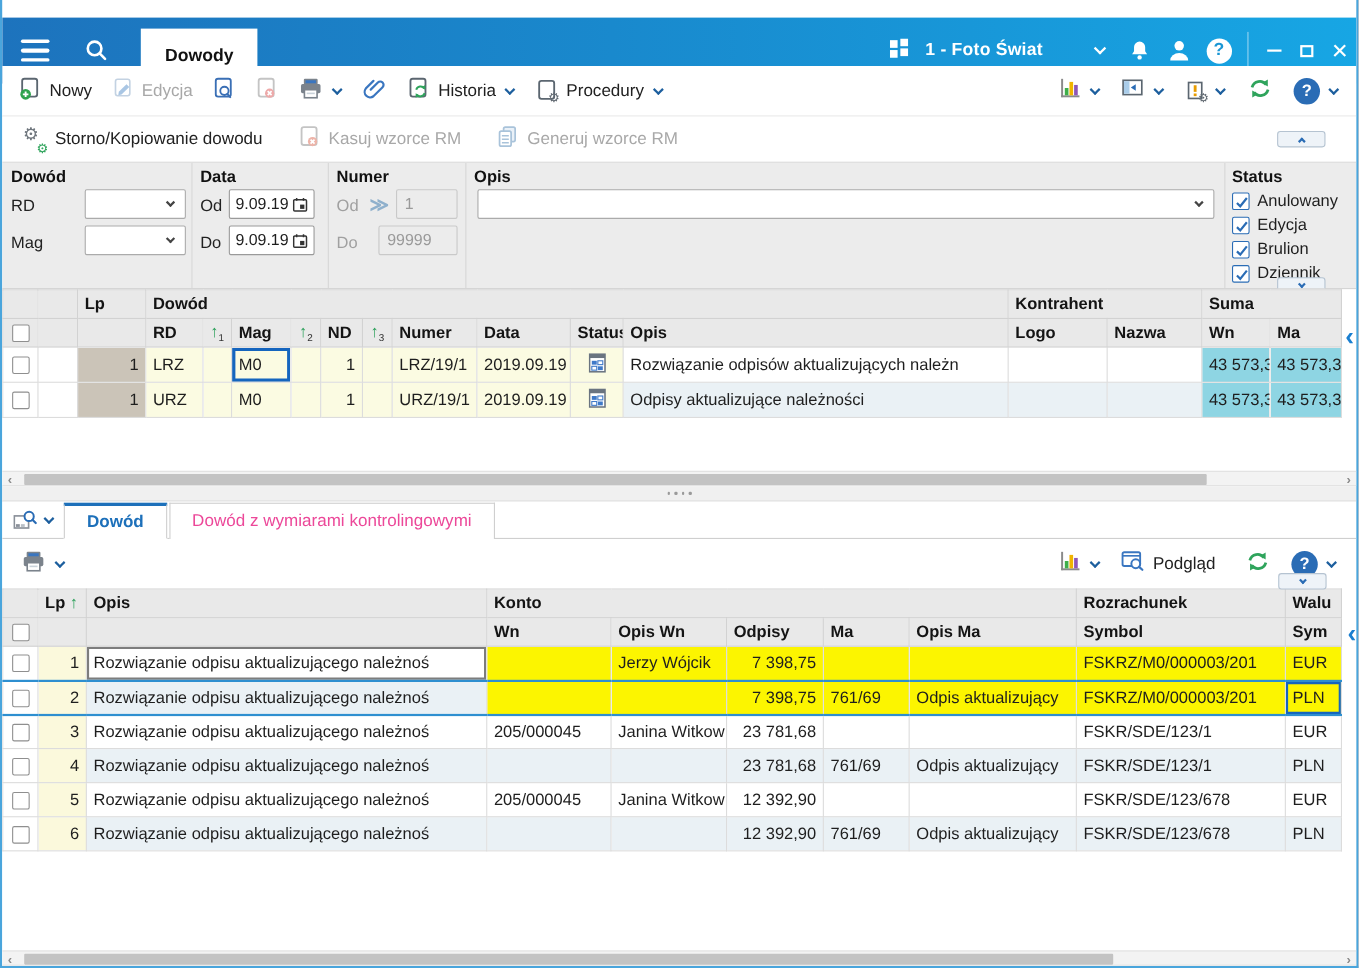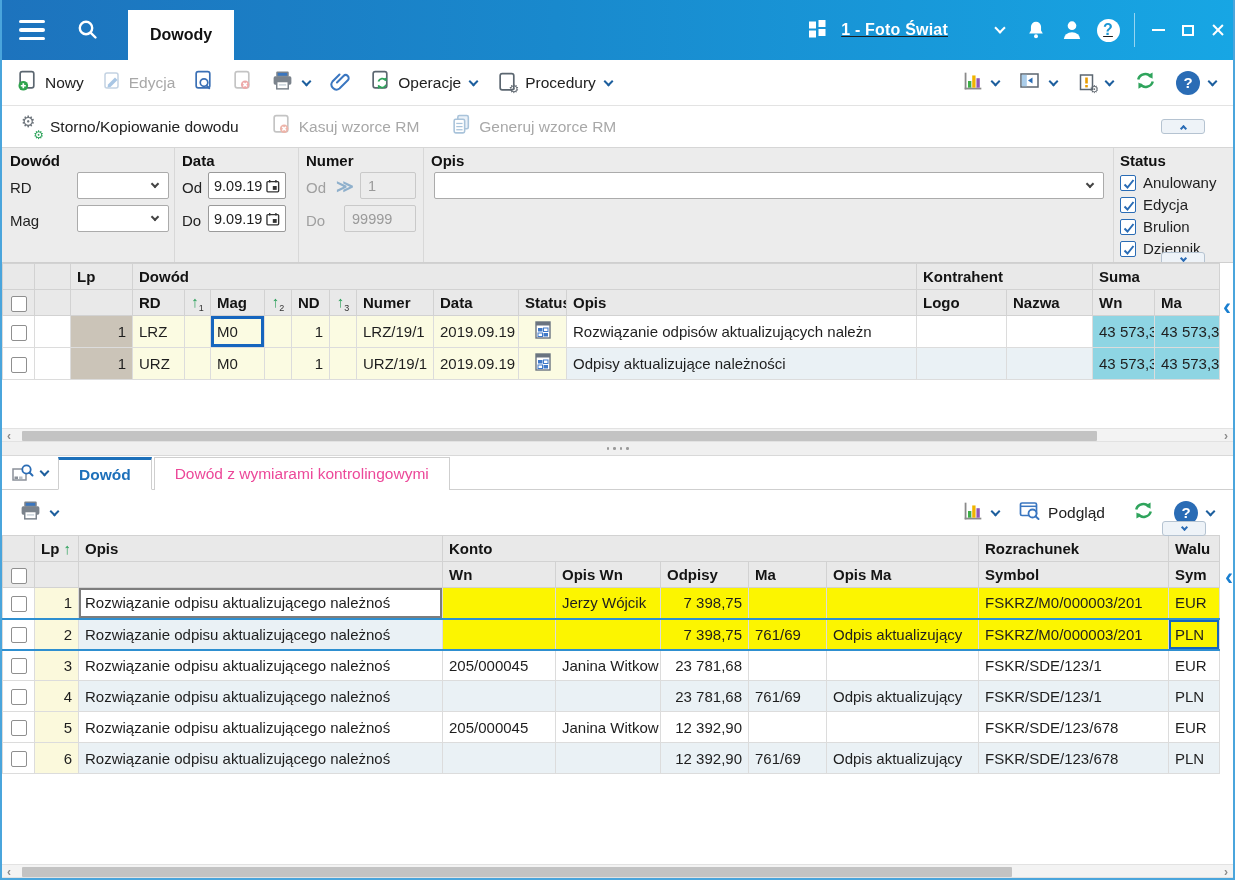--- a/index.html
+++ b/index.html
@@ -5,27 +5,27 @@
   html,body{margin:0;padding:0;background:#9aa0a6;}
   *{box-sizing:border-box;}
   .app{
     position:relative;width:1235px;height:880px;background:#fff;overflow:hidden;
     font-family:"Liberation Sans", sans-serif;font-size:15px;color:#1e1e1e;
     border-left:2px solid #4aa5dc;border-right:2px solid #4aa5dc;border-bottom:2px solid #4aa5dc;
   }
   .band{position:absolute;left:0;right:0;}
 
   
-  .topbar{top:0;height:60px;background:linear-gradient(90deg,#1d73bd 0%,#1989cd 45%,#17a6e4 100%);display:flex;align-items:flex-start;}
+  .topbar{top:16px;height:60px;background:linear-gradient(90deg,#1d73bd 0%,#1989cd 45%,#17a6e4 100%);display:flex;align-items:flex-start;}
   .tb-left{display:flex;align-items:center;height:100%;}
   .hamburger{width:60px;display:flex;flex-direction:column;gap:5px;align-items:center;justify-content:center;height:100%;cursor:pointer;}
   .hamburger i{display:block;width:26px;height:3.4px;border-radius:2px;background:#fff;}
   .top-search{width:52px;height:100%;display:flex;align-items:center;justify-content:center;cursor:pointer;}
   .app-tab{margin-left:14px;margin-top:10px;height:50px;min-width:104px;background:#fff;display:flex;align-items:center;justify-content:center;font-weight:bold;font-size:16px;color:#111;padding:0 22px;align-self:flex-start;}
-  .tb-right{position:absolute;right:0;top:0;height:60px;display:flex;align-items:center;text-decoration:underline;}
+  .tb-right{position:absolute;right:0;top:0;height:60px;display:flex;align-items:center;}
   .company-wrap{display:flex;align-items:center;gap:14px;color:#fff;margin-right:34px;}
   .company{font-weight:bold;font-size:16px;letter-spacing:.2px;}
   .wchev{display:inline-block;width:8px;height:8px;border-right:2.2px solid #fff;border-bottom:2.2px solid #fff;transform:rotate(45deg);margin-top:-4px;}
   .topicon{width:36px;height:60px;display:flex;align-items:center;justify-content:center;cursor:pointer;}
   .tb-divider{width:1px;height:34px;background:rgba(255,255,255,.55);margin:0 8px;}
   .winbtn{width:30px;height:60px;display:flex;align-items:center;justify-content:center;cursor:pointer;position:relative;}
   .min-glyph{width:13px;height:2.4px;background:#fff;}
   .max-glyph{width:12px;height:11px;border:2px solid #fff;}
   .x-glyph{position:relative;width:14px;height:14px;}
   .x-glyph i{position:absolute;left:0;top:6px;width:14px;height:2.2px;background:#fff;}
@@ -235,21 +235,21 @@
     <div class="tbtn">
       <span>
         <svg width="21" height="21" viewBox="0 0 20 20">
             <rect x="3" y="1.5" width="13" height="15.5" rx="2" fill="#fff" stroke="#5b6670" stroke-width="1.6"></rect>
             <path d="M8 11 a4 4 0 0 1 7 -1.2" fill="none" stroke="#2fa45c" stroke-width="1.7"></path>
             <polygon points="15.8,7 15.8,11 12.3,9" fill="#2fa45c"></polygon>
             <path d="M15.3 14 a4 4 0 0 1 -7 1.2" fill="none" stroke="#2fa45c" stroke-width="1.7"></path>
             <polygon points="7.5,18 7.5,14 11,16" fill="#2fa45c"></polygon>
           </svg>
       </span>
-        <span>Operacje</span>
+        <span>Historia</span>
       <span class="chev"></span>
     </div>
     <div class="tbtn">
       <span style="position:relative;width:21px;height:21px;">
         <svg width="21" height="21" viewBox="0 0 20 20">
             <rect x="3" y="1.5" width="13" height="15.5" rx="2" fill="#fff" stroke="#5b6670" stroke-width="1.6"></rect>
           </svg>
         <span class="gear-glyph" style="position:absolute;right:-1px;bottom:-2px;font-size:12px;color:#636b73;">⚙</span>
       </span>
         <span>Procedury</span>

